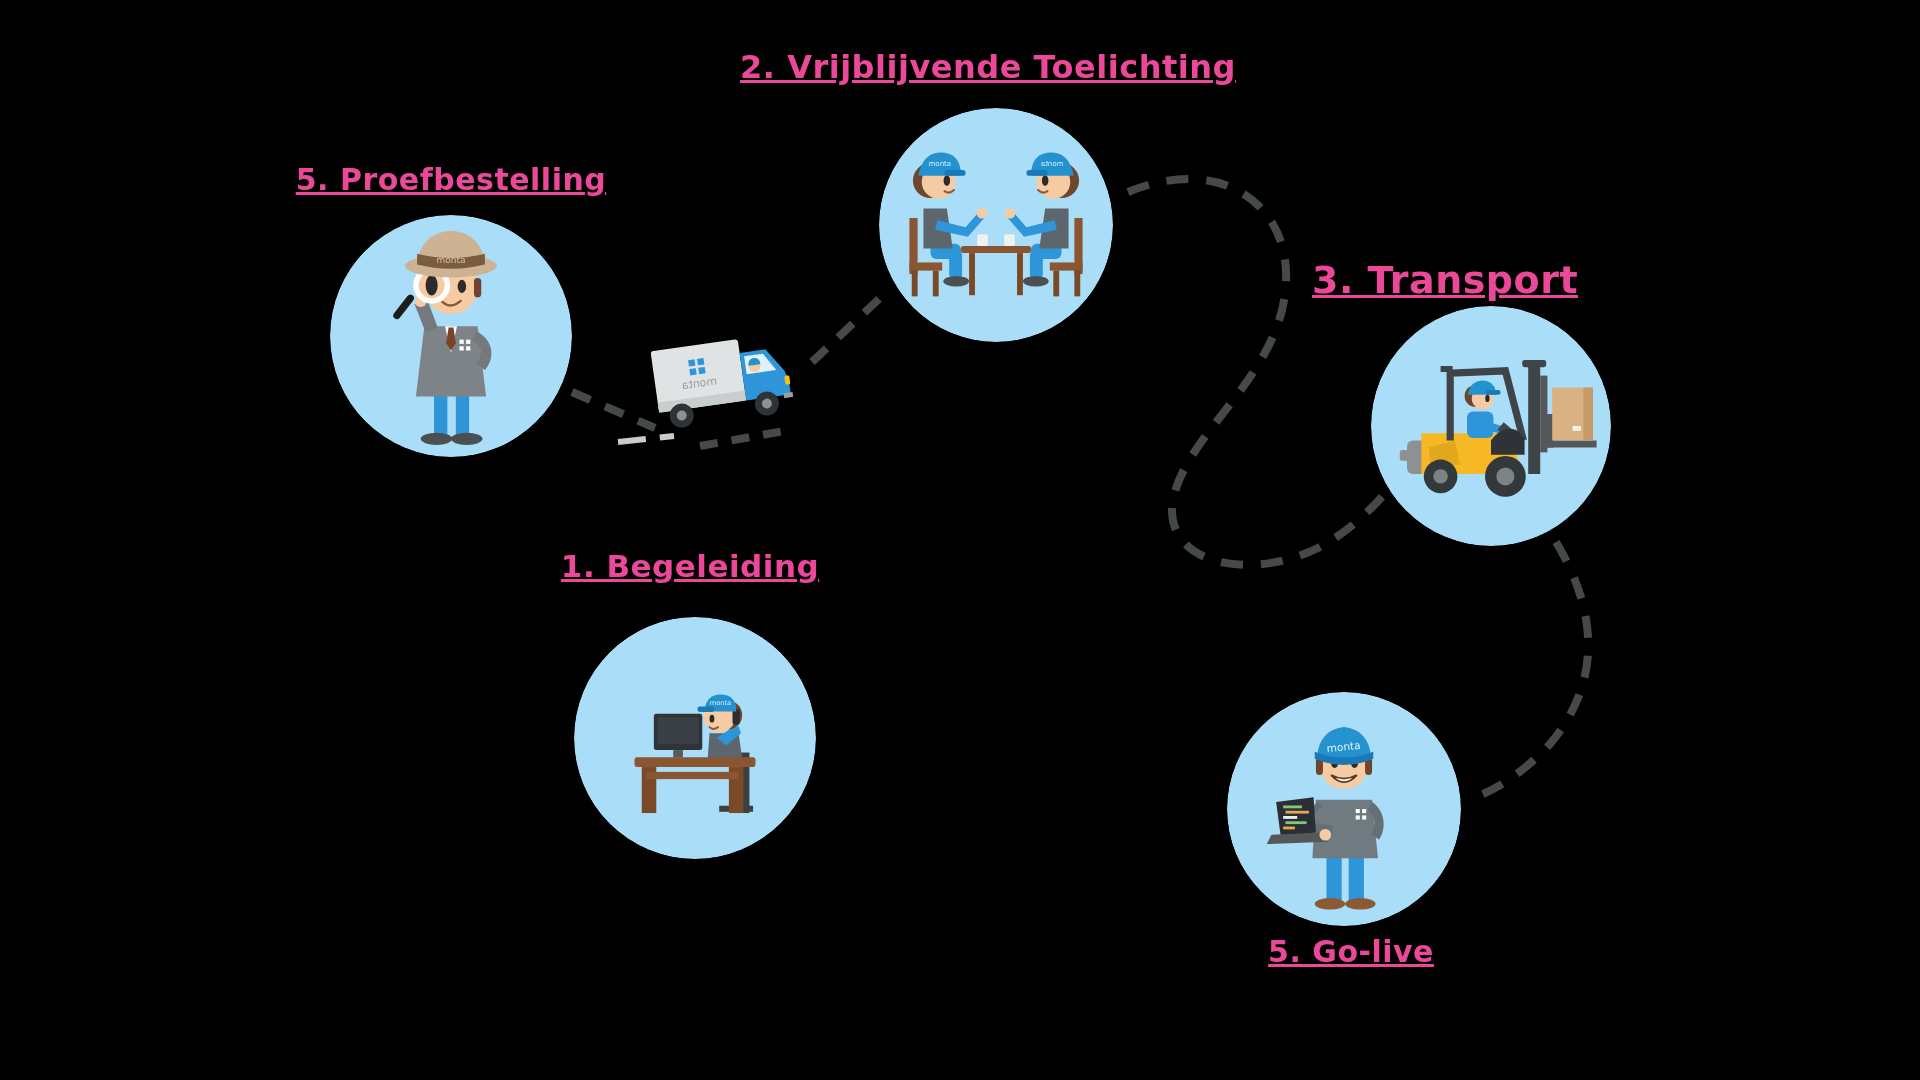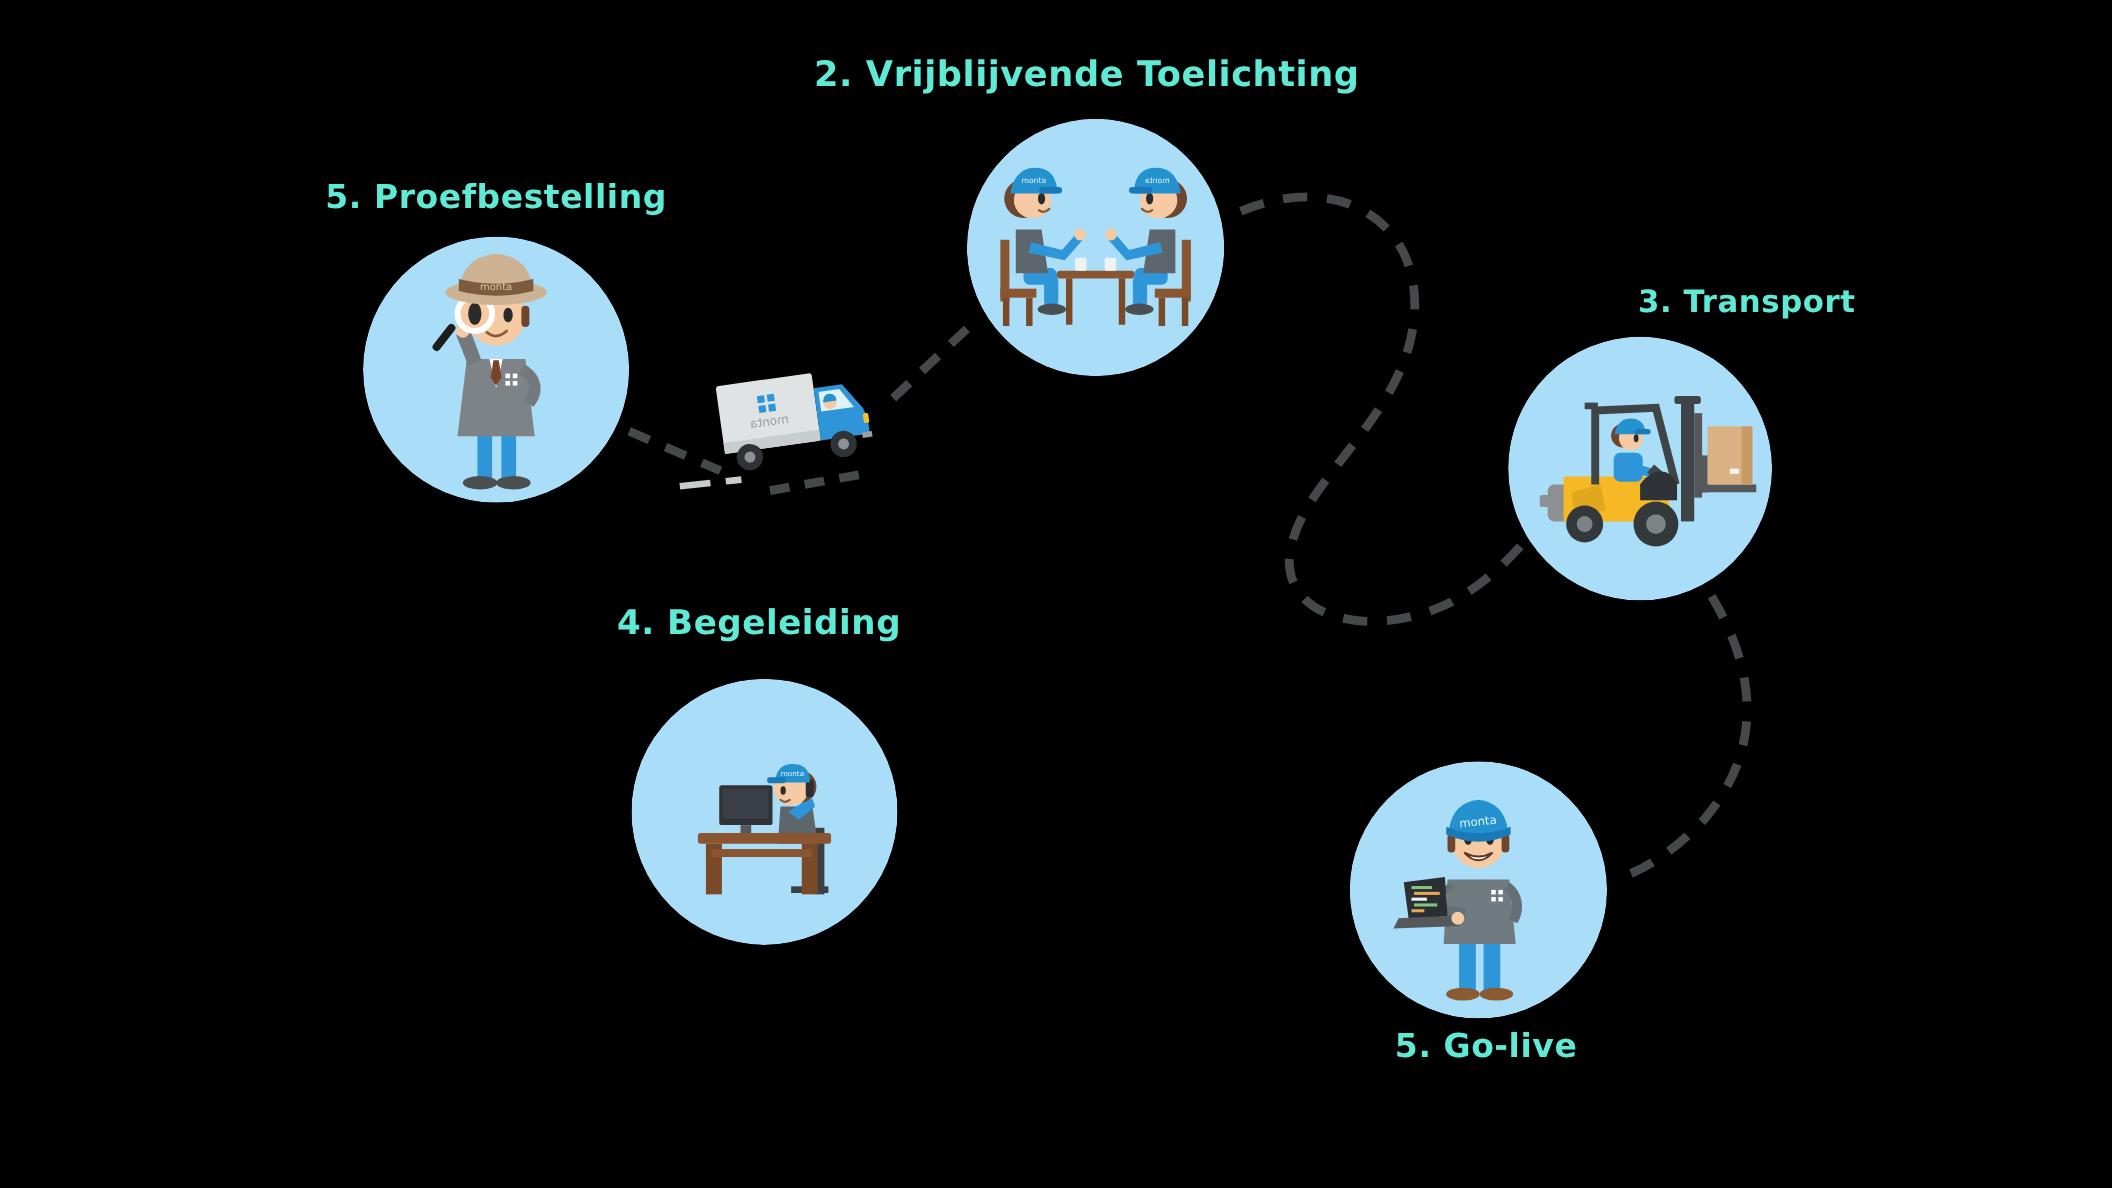--- a/index.html
+++ b/index.html
@@ -4,25 +4,25 @@
 <style>
   html,body{margin:0;padding:0;background:#000;}
   #canvas{
     position:relative;width:1920px;height:1080px;background:#000;
     overflow:hidden;font-family:"DejaVu Sans","Liberation Sans",sans-serif;
   }
   .step-circle{position:absolute;border-radius:50%;overflow:hidden;}
   .step-circle svg{display:block;width:100%;height:100%;}
   .step-label{
     position:absolute;transform:translateX(-50%);
-    color:#5eead4;font-weight:bold;white-space:nowrap;letter-spacing:.5px;
+    color:#ec4899;font-weight:bold;white-space:nowrap;letter-spacing:.5px;text-decoration:underline;
   }
   #label-1{left:451px;top:162px;font-size:30px;}
   #label-2{left:988px;top:48px;font-size:32px;}
-  #label-3{left:1588px;top:258px;font-size:28px;}
+  #label-3{left:1445px;top:258px;font-size:38px;}
   #label-4{left:690px;top:548px;font-size:31px;}
   #label-5{left:1351px;top:934px;font-size:30px;text-align:right;}
   #circle-1{left:330px;top:215px;width:242px;height:242px;}
   #circle-2{left:879px;top:108px;width:234px;height:234px;}
   #circle-3{left:1371px;top:306px;width:240px;height:240px;}
   #circle-4{left:574px;top:617px;width:242px;height:242px;}
   #circle-5{left:1227px;top:692px;width:234px;height:234px;}
   #truck{position:absolute;left:648px;top:326px;width:172px;height:118px;transform:rotate(-8deg);}
   #path-overlay{position:absolute;left:0;top:0;width:1920px;height:1080px;}
 </style>
@@ -36,21 +36,21 @@
     <path d="M 618 442 L 674 436" stroke="#c9cccd" stroke-width="6" fill="none" stroke-dasharray="28 14"></path>
     <path d="M 700 446 L 790 430" stroke="#45494a" stroke-width="8" fill="none" stroke-dasharray="18 14"></path>
     <path d="M 812 362 L 880 298" stroke="#45494a" stroke-width="8" fill="none" stroke-dasharray="20 16"></path>
     <path d="M 1128 192 C 1230 150 1305 215 1282 310 C 1262 392 1175 445 1172 510 C 1172 566 1252 580 1318 548 C 1352 530 1372 508 1390 488" stroke="#45494a" stroke-width="8" fill="none" stroke-dasharray="22 18"></path>
     <path d="M 1556 542 C 1598 612 1602 682 1550 744 C 1526 770 1498 790 1468 800" stroke="#45494a" stroke-width="8" fill="none" stroke-dasharray="22 18"></path>
   </svg>
 
   <div class="step-label" id="label-1">5. Proefbestelling</div>
   <div class="step-label" id="label-2">2. Vrijblijvende Toelichting</div>
   <div class="step-label" id="label-3">3. Transport</div>
-  <div class="step-label" id="label-4">4. Begeleiding</div>
+  <div class="step-label" id="label-4">1. Begeleiding</div>
   <div class="step-label" id="label-5">5. Go-live</div>
 
   <div class="step-circle" id="circle-1">
     <svg viewBox="0 0 200 200">
       <circle cx="100" cy="100" r="100" fill="#aaddf7"></circle>
       <g>
         <rect x="86" y="146" width="11" height="38" fill="#2e96d8"></rect>
         <rect x="104" y="146" width="11" height="38" fill="#2e96d8"></rect>
         <ellipse cx="88" cy="185" rx="13" ry="5" fill="#4a4f52"></ellipse>
         <ellipse cx="113" cy="185" rx="13" ry="5" fill="#4a4f52"></ellipse>

